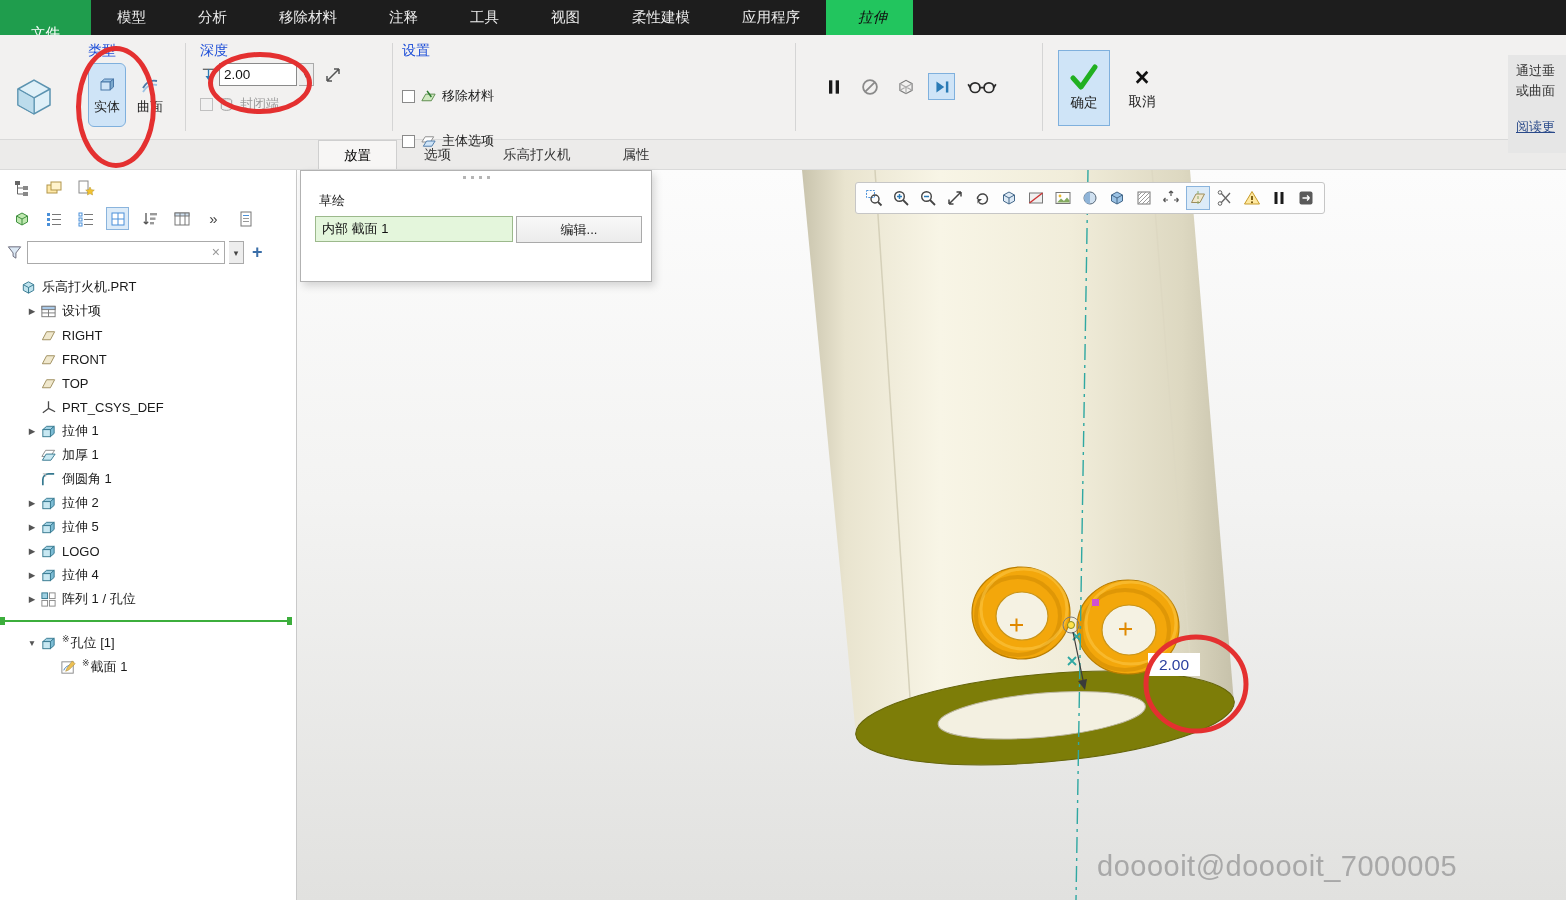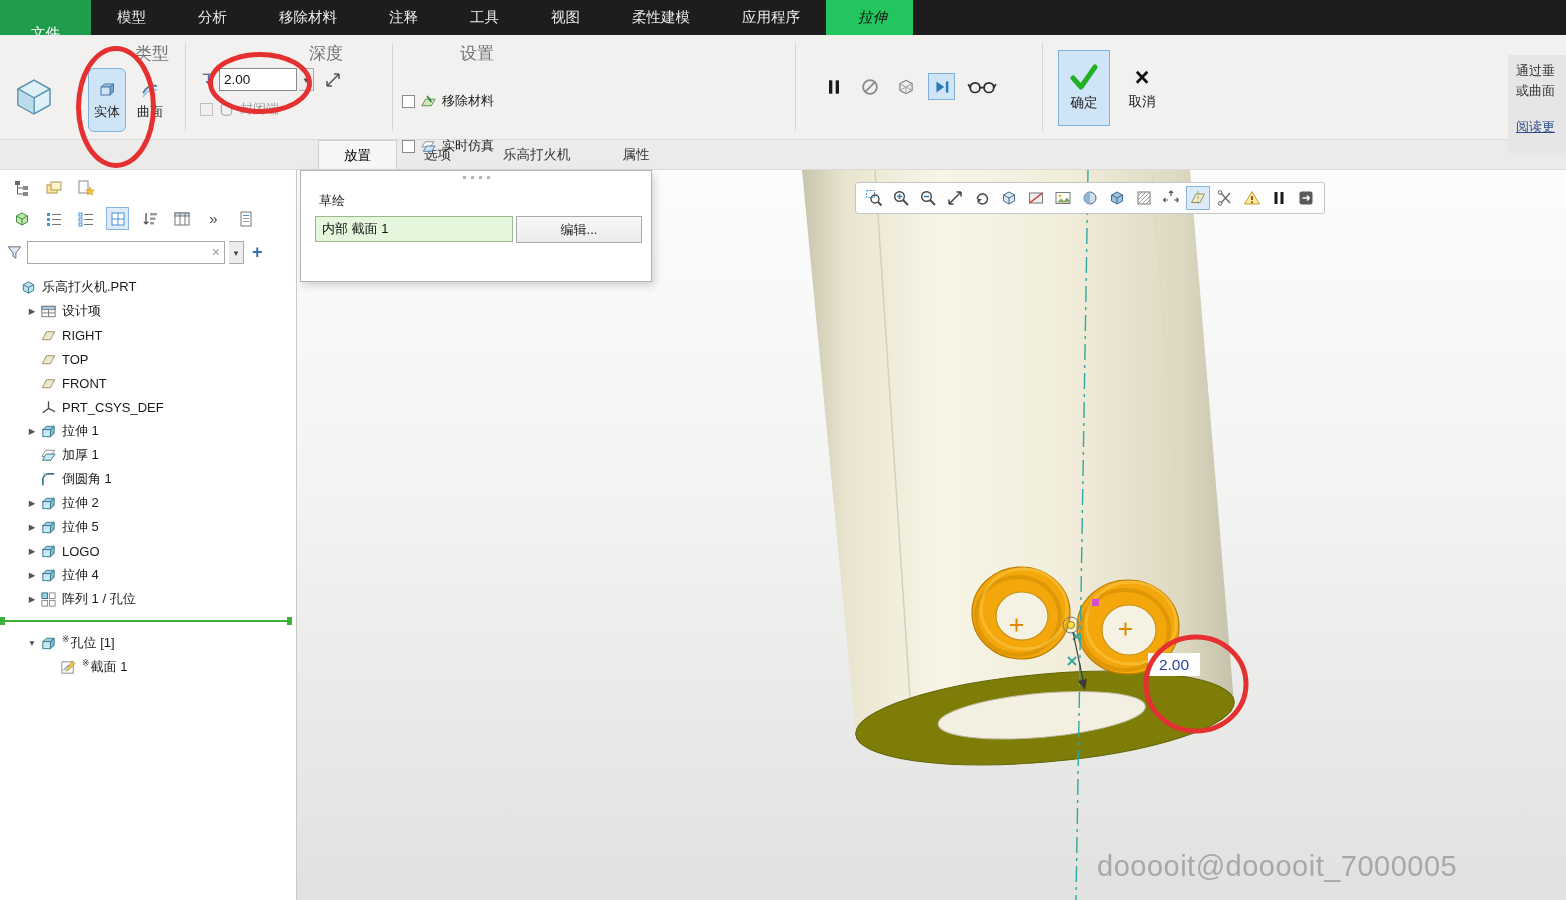--- a/index.html
+++ b/index.html
@@ -8,21 +8,21 @@
 #app{position:relative;width:1566px;height:900px;}
 
 
 .menubar{display:flex;height:35px;background:#1d1d1d;align-items:stretch;}
 .menu-item{color:#ececec;font-size:14.5px;line-height:35px;padding:0 26px;white-space:nowrap;}
 .menu-item.accent{background:#1f9d4d;color:#fff;padding:16px 31px;}
 .menu-item.active{background:#22c55e;color:#111;font-style:italic;padding-left:32px;}
 
 
 .ribbon{position:relative;height:105px;background:#f2f1f0;border-bottom:1px solid #d9d9d9;}
-.grp-label{font-size:17px;color:#737373;margin-bottom:3px;text-align:right;}
+.grp-label{font-size:14px;color:#1d4ed8;margin-bottom:3px;}
 .vsep{position:absolute;top:8px;bottom:8px;width:1px;background:#d5d5d5;}
 .s1{left:185px}.s2{left:392px}.s3{left:795px}.s4{left:1042px}
 .rib-cube{position:absolute;left:12px;top:40px;width:44px;height:44px;}
 .rib-cube svg{width:44px;height:44px;}
 .type-grp{position:absolute;left:88px;top:7px;}
 .grp-row{display:flex;gap:5px;}
 .tool-btn{width:38px;height:64px;display:flex;flex-direction:column;align-items:center;justify-content:center;gap:3px;border:1px solid transparent;border-radius:6px;}
 .tool-btn.pressed{background:#cfe4f7;border-color:#7fb0dd;}
 .tb-icon{width:20px;height:20px;display:block;}
 .tb-icon svg{width:20px;height:20px;}
@@ -195,21 +195,21 @@
               <line x1="7.5" y1="3" x2="12" y2="9.5" stroke="#2a7a2a" stroke-width="1.6"></line>
             </svg></span>
         <span>移除材料</span>
       </div>
       <div class="chk-row">
         <span class="chk"></span>
         <span class="mini-icon"><svg viewBox="0 0 18 18">
               <path d="M2 9.5 5.5 4h9L11 9.5z" fill="#fff" stroke="#8a8a8a"></path>
               <path d="M3.5 14 7 8.5h9L12.5 14z" fill="#cfe4f7" stroke="#4a78a8"></path>
             </svg></span>
-        <span>实时仿真</span>
+        <span>主体选项</span>
       </div>
     </div>
 
     <div class="vsep s3"></div>
 
     <div class="preview-bar">
       <span class="pv-btn">
           <svg viewBox="0 0 18 18">
             <rect x="4.5" y="3" width="3" height="12" fill="#1a1a1a"></rect>
             <rect x="10.5" y="3" width="3" height="12" fill="#1a1a1a"></rect>
@@ -390,28 +390,28 @@
             <span class="ticon"><svg viewBox="0 0 18 18">
                 <path d="M2.5 13.5 7 5h8.5L11 13.5z" fill="#f0e8cd" stroke="#9d8d5c"></path>
               </svg></span>
             <span class="tlabel">RIGHT</span>
           </div>
           <div class="tree-row" style="padding-left: 24px;">
             <span class="tarrow"></span>
             <span class="ticon"><svg viewBox="0 0 18 18">
                 <path d="M2.5 13.5 7 5h8.5L11 13.5z" fill="#f0e8cd" stroke="#9d8d5c"></path>
               </svg></span>
+            <span class="tlabel">FRONT</span>
+          </div>
+          <div class="tree-row" style="padding-left: 24px;">
+            <span class="tarrow"></span>
+            <span class="ticon"><svg viewBox="0 0 18 18">
+                <path d="M2.5 13.5 7 5h8.5L11 13.5z" fill="#f0e8cd" stroke="#9d8d5c"></path>
+              </svg></span>
             <span class="tlabel">TOP</span>
-          </div>
-          <div class="tree-row" style="padding-left: 24px;">
-            <span class="tarrow"></span>
-            <span class="ticon"><svg viewBox="0 0 18 18">
-                <path d="M2.5 13.5 7 5h8.5L11 13.5z" fill="#f0e8cd" stroke="#9d8d5c"></path>
-              </svg></span>
-            <span class="tlabel">FRONT</span>
           </div>
           <div class="tree-row" style="padding-left: 24px;">
             <span class="tarrow"></span>
             <span class="ticon"><svg viewBox="0 0 18 18">
                 <path d="M9 2.5v7.5M9 10l-6 4.5M9 10l7 3.5" fill="none" stroke="#4a4a4a" stroke-width="1.4"></path>
               </svg></span>
             <span class="tlabel">PRT_CSYS_DEF</span>
           </div>
           <div class="tree-row" style="padding-left: 24px;">
             <span class="tarrow">▶</span>

